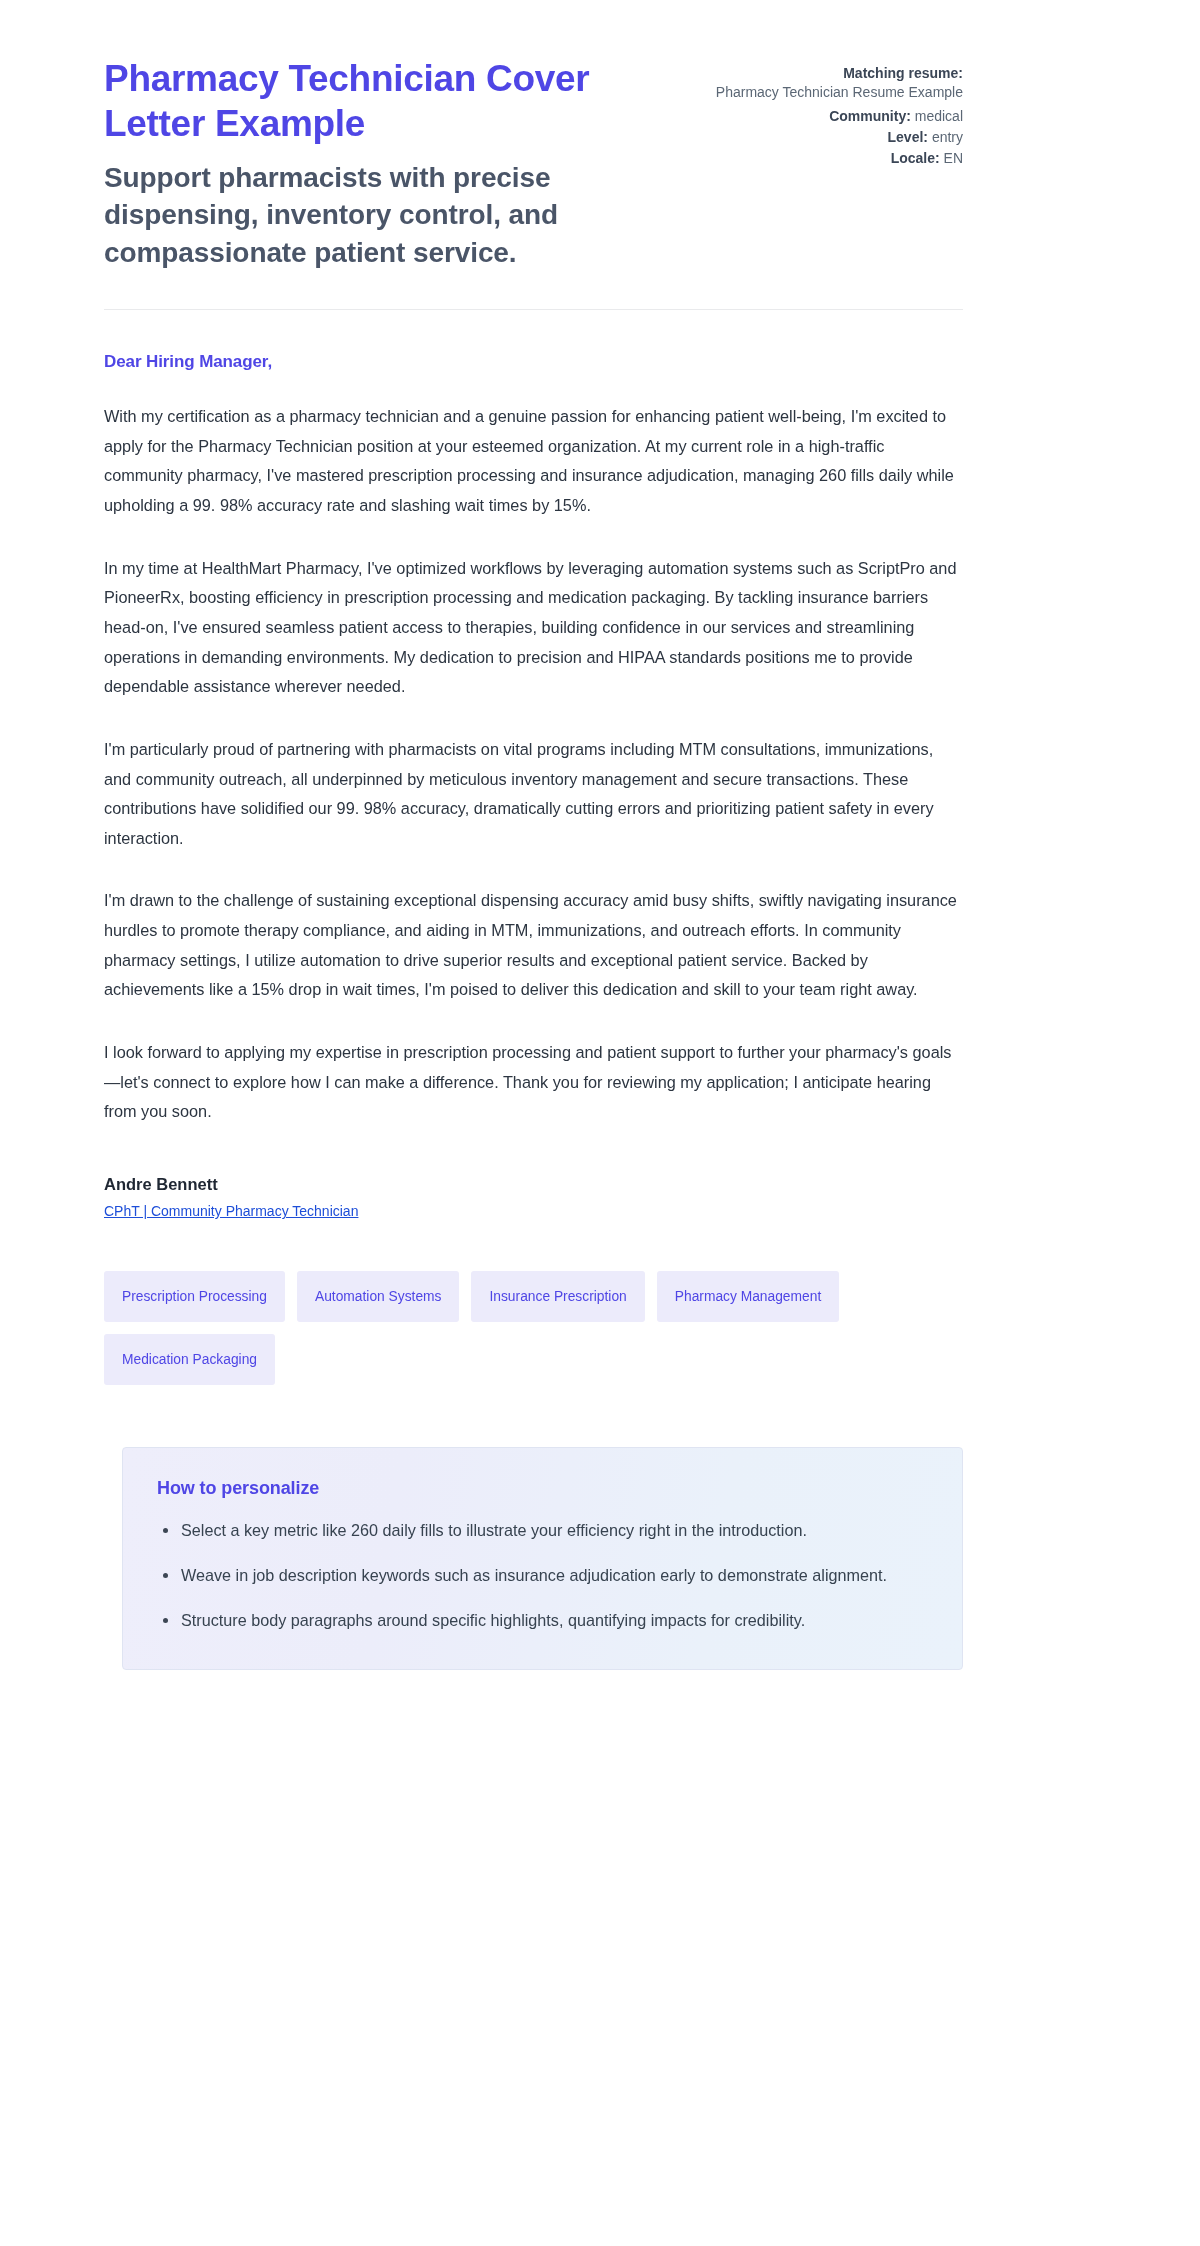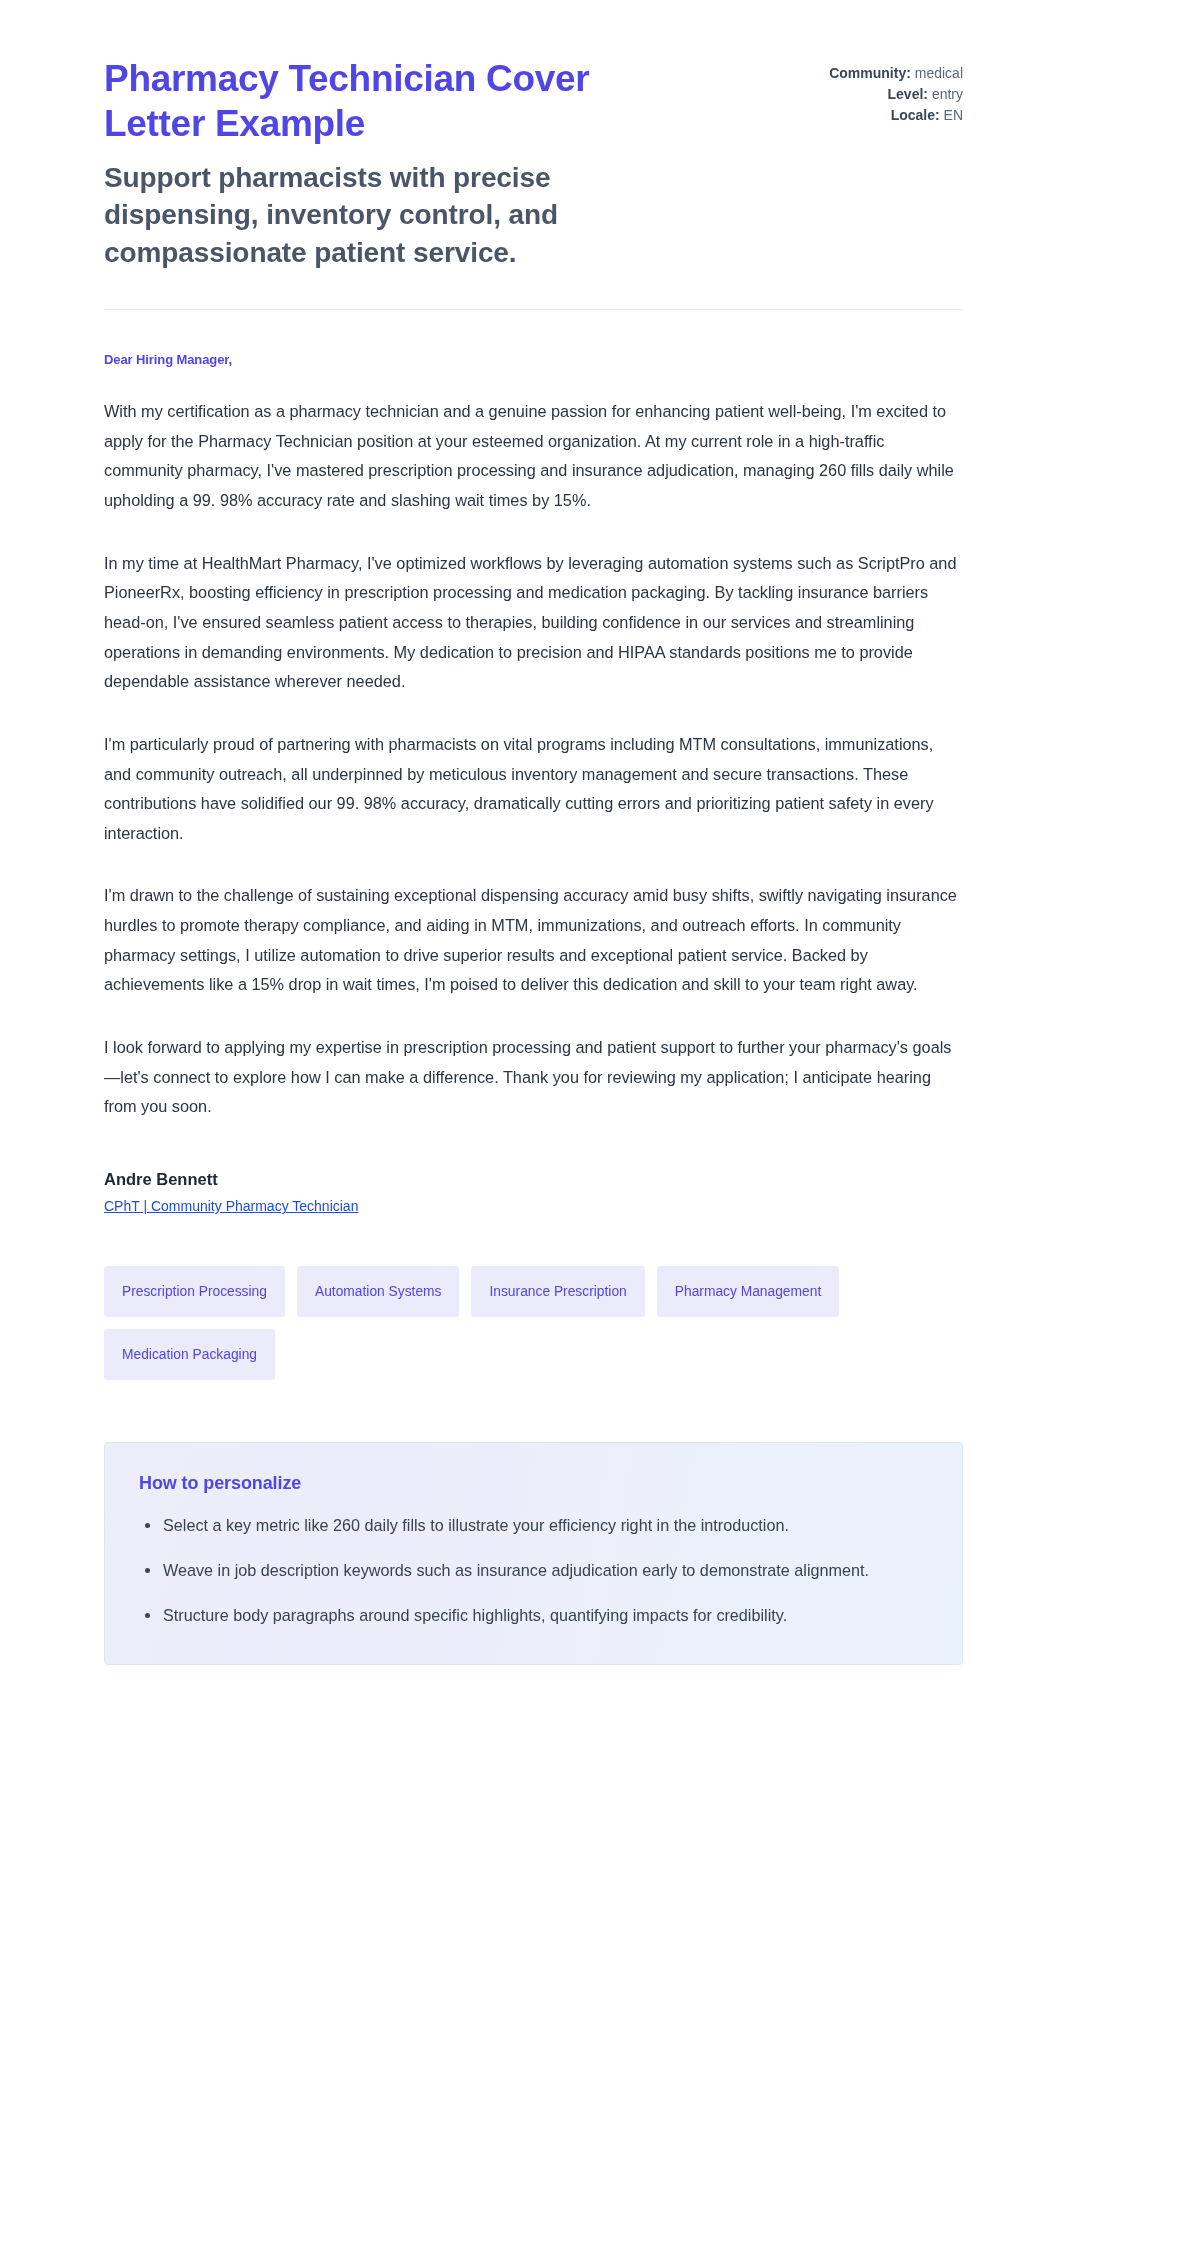--- a/index.html
+++ b/index.html
@@ -72,21 +72,21 @@
     margin: 38px 0 0 0;
     height: 1px;
     background: #e9eaec;
     border: 0;
   }
 
   
   .letter { padding-top: 42px; }
   .salutation {
     margin: 0 0 30px 0;
-    font-size: 13px;
+    font-size: 17px;
     font-weight: 700;
     color: #4f46e5;
     letter-spacing: -0.1px;
   }
   .body-p {
     margin: 0 0 33px 0;
     font-size: 16.3px;
     line-height: 1.82;
     color: #2c3541;
   }
@@ -123,20 +123,21 @@
   }
 
   
   .callout {
     margin-top: 62px;
     margin-bottom: 70px;
     background: linear-gradient(100deg, #eeeefb 0%, #ecedfa 32%, #eaf1fa 70%, #eaf2fb 100%);
     border: 1px solid #dfe4f2;
     border-radius: 4px;
     padding: 30px 22px 34px 34px;
+    margin-left: 18px;
   }
   .callout-title {
     margin: 0 0 18px 0;
     font-size: 18px;
     font-weight: 700;
     color: #4f46e5;
     letter-spacing: -0.1px;
   }
   .callout-list {
     margin: 0;
@@ -168,20 +169,24 @@
 
 <div class="page">
 
   <div class="header">
     <div class="header-left">
       <h1 class="doc-title">Pharmacy Technician Cover Letter Example</h1>
       <p class="doc-subtitle">Support pharmacists with precise dispensing, inventory control, and compassionate patient service.</p>
     </div>
 
     <div class="meta">
+      <div class="meta-row resume-row">
+        <span class="meta-label">Matching resume:</span>
+        <span class="meta-resume-value">Pharmacy Technician Resume Example</span>
+      </div>
       <div class="meta-row">
         <span class="meta-label">Community:</span>
         <span class="meta-value">medical</span>
       </div>
       <div class="meta-row">
         <span class="meta-label">Level:</span>
         <span class="meta-value">entry</span>
       </div>
       <div class="meta-row">
         <span class="meta-label">Locale:</span>

